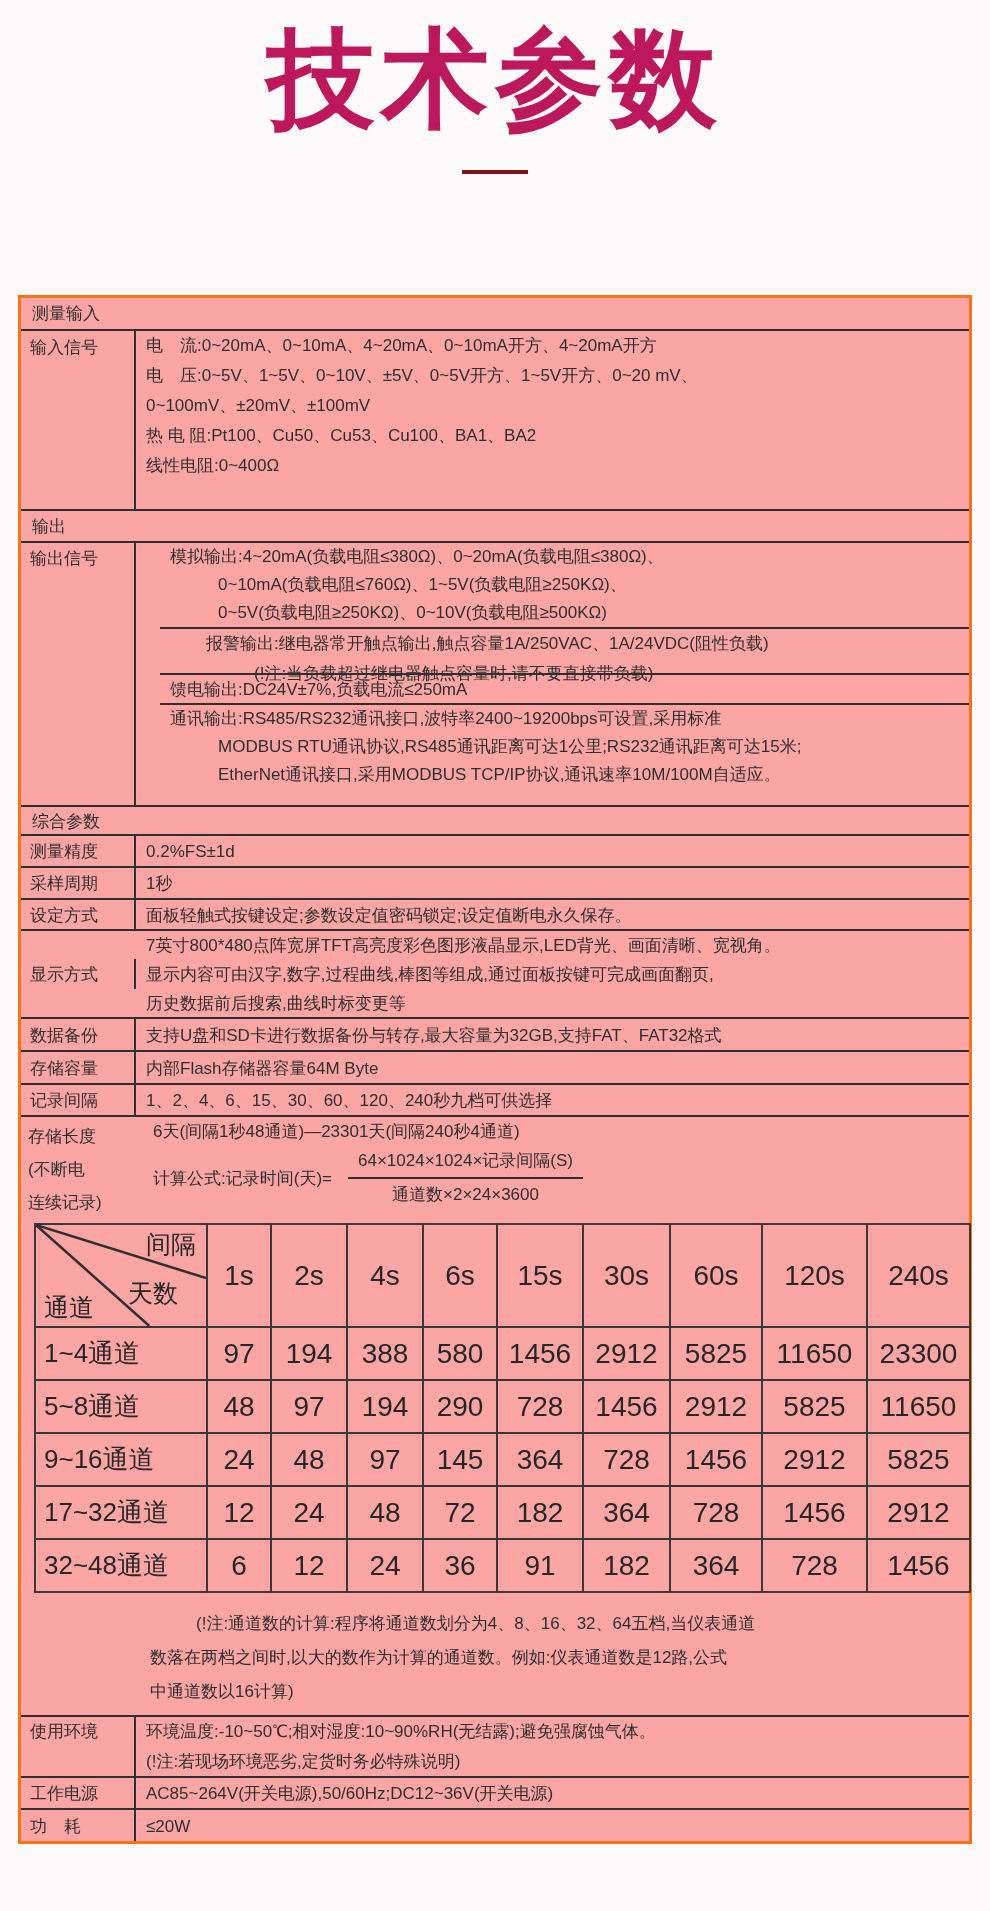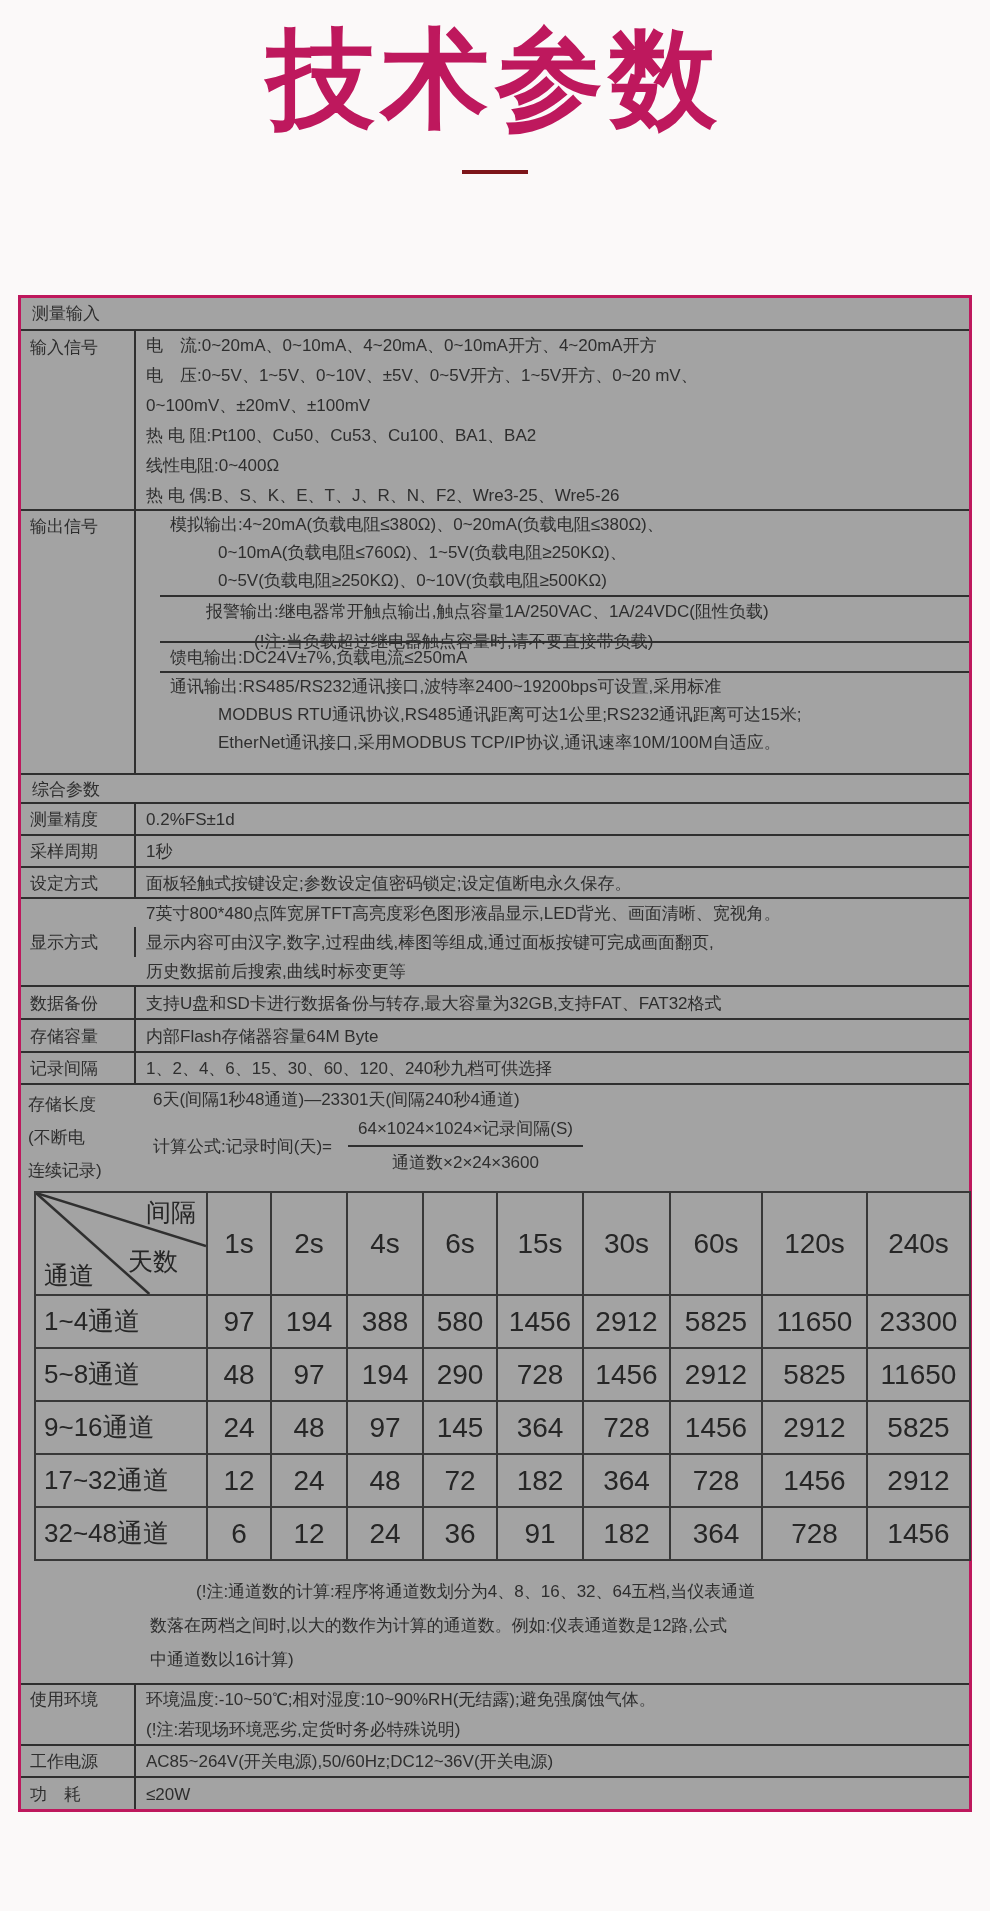--- a/index.html
+++ b/index.html
@@ -23,23 +23,23 @@
   .red-line{
     width:66px;height:4px;
     background:#7d151a;
     margin:26px auto 0 auto;
   }
   
   .spec{
     position:absolute;
     left:18px;top:295px;
     width:954px;
-    border:3px solid #be185d;
+    border:3px solid #f97316;
     box-sizing:border-box;
-    background:#a3a3a3;
+    background:#fca5a5;
     font-size:17px;
   }
   .r{display:flex;box-sizing:border-box;}
   .r + .r{border-top:2px solid #2f2f2f;}
   .sec{
     display:block;
     padding-left:11px;
     box-sizing:border-box;
   }
   .lab{
@@ -164,24 +164,24 @@
   <div class="r sec h31">测量输入</div>
 
   <div class="r row-input">
     <div class="lab">输入信号</div>
     <div class="val">
       <div class="line">电　流:0~20mA、0~10mA、4~20mA、0~10mA开方、4~20mA开方</div>
       <div class="line">电　压:0~5V、1~5V、0~10V、±5V、0~5V开方、1~5V开方、0~20 mV、</div>
       <div class="line">0~100mV、±20mV、±100mV</div>
       <div class="line">热 电 阻:Pt100、Cu50、Cu53、Cu100、BA1、BA2</div>
       <div class="line">线性电阻:0~400Ω</div>
-      <div class="line">热 电 偶:B、S、K、E、T、J、R、N、F2、Wre3-25、Wre5-26</div>
-    </div>
-  </div>
-
+    </div>
+  </div>
+
+  <div class="r sec h32">输出</div>
 
   <div class="r row-output">
     <div class="lab">输出信号</div>
     <div class="val" style="padding-left:0;">
       <div class="out-sub sub-analog">
         <div class="line">模拟输出:4~20mA(负载电阻≤380Ω)、0~20mA(负载电阻≤380Ω)、</div>
         <div class="line indent">0~10mA(负载电阻≤760Ω)、1~5V(负载电阻≥250KΩ)、</div>
         <div class="line indent">0~5V(负载电阻≥250KΩ)、0~10V(负载电阻≥500KΩ)</div>
       </div>
       <div class="out-sub sub-alarm">

